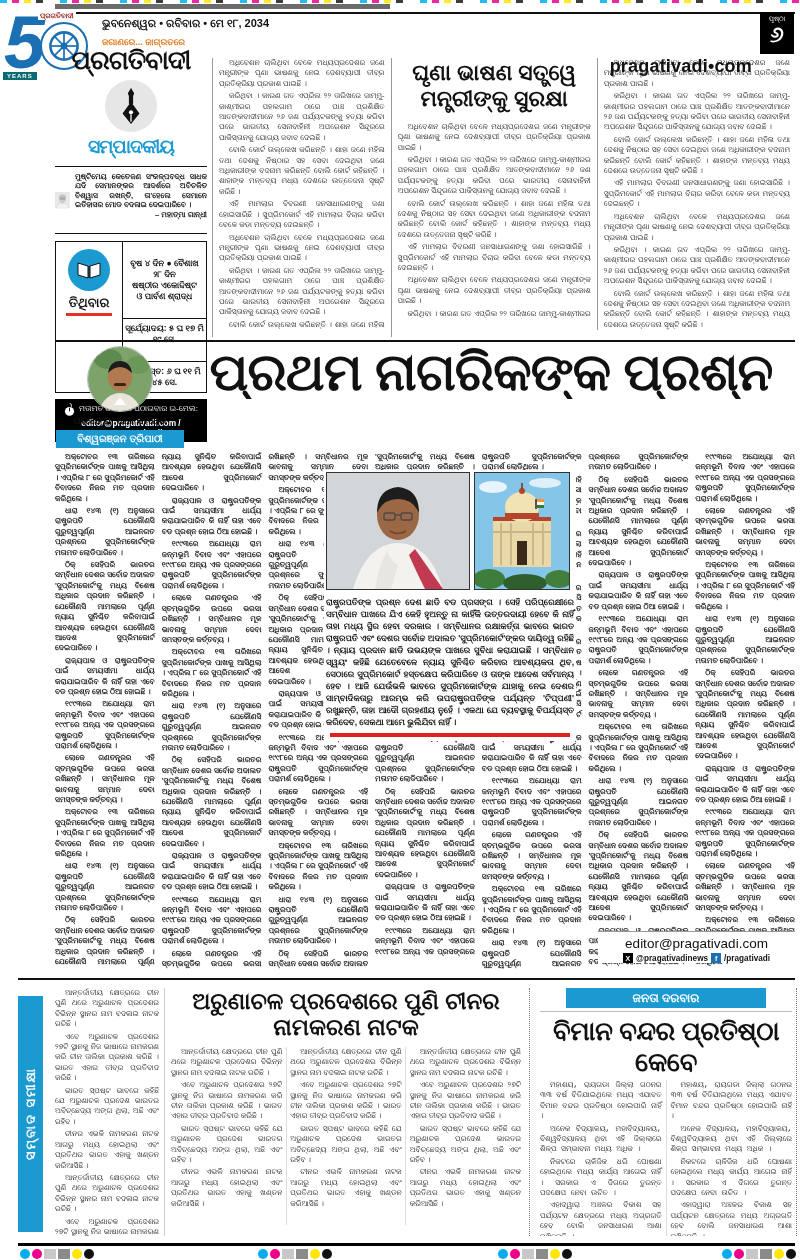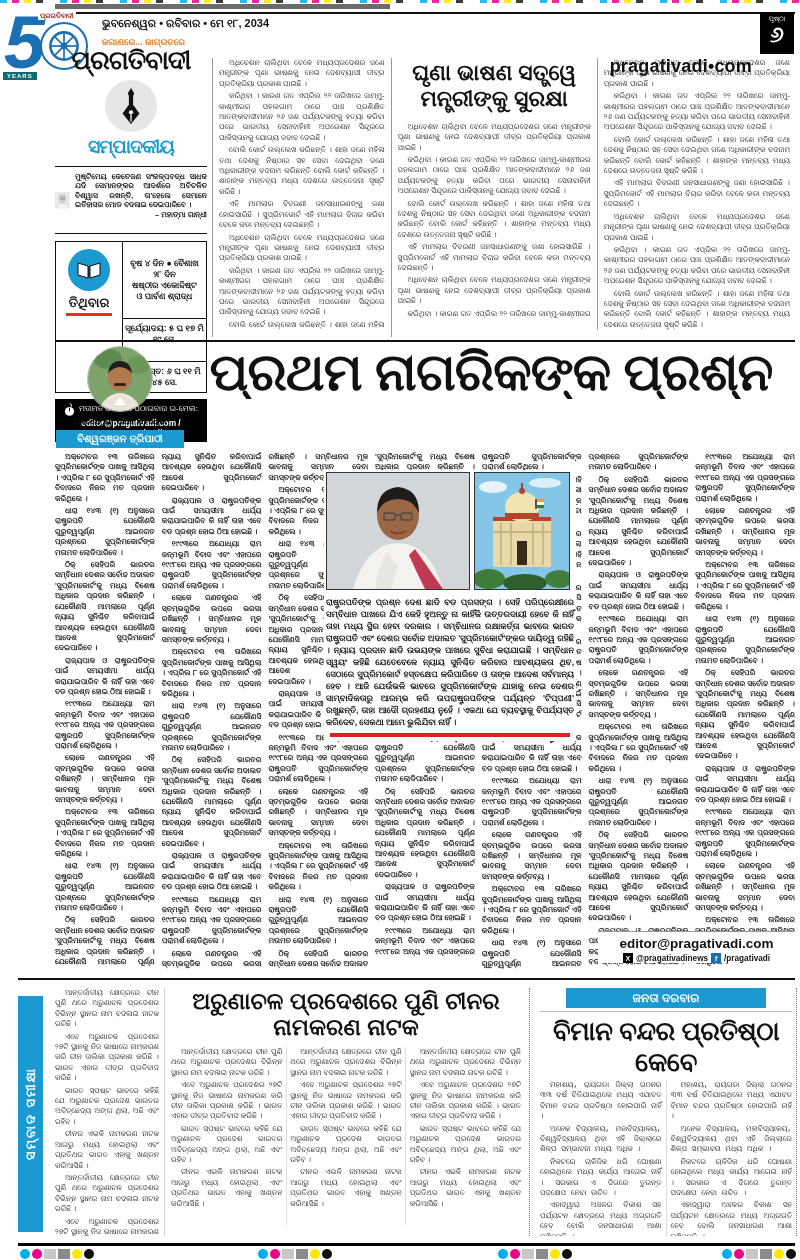--- a/index.html
+++ b/index.html
@@ -69,21 +69,21 @@
       font-size:52px;font-weight:900;line-height:1.02;letter-spacing:-1px;white-space:nowrap;overflow:hidden;}
   .main-body{position:absolute;left:55px;top:452px;width:740px;height:522px;
       column-count:7;column-gap:7px;font-weight:bold;}
   .figure{position:absolute;left:276px;top:470px;width:248px;background:#fff;padding:2px 2px 4px;margin-left:48px;}
   .figure .photos{display:flex;gap:4px;}
   .figure .ph{border:1px solid #333;}
   .figure-caption{font-size:8.5px;font-weight:bold;text-align:justify;line-height:12px;margin-top:6px;}
   .figure-redrule{height:4px;background:#e02020;margin:5px auto 0;width:97%;}
   .email-block{position:absolute;left:598px;top:931px;width:197px;background:#fff;
       border-top:1px solid #999;padding-top:4px;text-align:center;}
-  .email-block .em{font-size:13.5px;font-weight:700;}
+  .email-block .em{font-size:13.5px;font-weight:400;}
   .email-block .soc{display:flex;align-items:center;justify-content:center;gap:3px;margin-top:2px;
       font-size:8.2px;font-weight:bold;}
   .icon-sq{display:inline-flex;width:10px;height:10px;align-items:center;justify-content:center;
       color:#fff;font-size:7px;font-weight:bold;}
   .x-sq{background:#000;}.f-sq{background:#1b6fb3;}
   
   .vlabel{position:absolute;left:18px;top:996px;width:25px;height:236px;background:#1b9ad2;
       display:flex;align-items:center;justify-content:center;}
   .vlabel span{writing-mode:vertical-rl;transform:rotate(180deg);color:#fff;font-size:13px;
       font-weight:bold;letter-spacing:2px;white-space:nowrap;}

